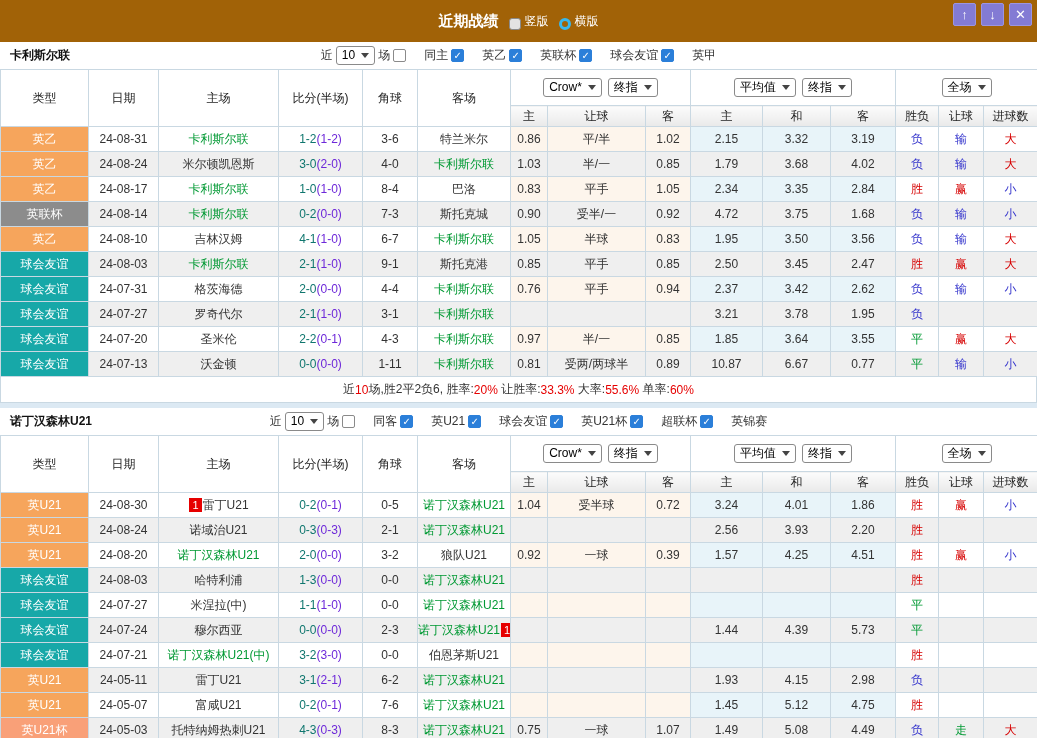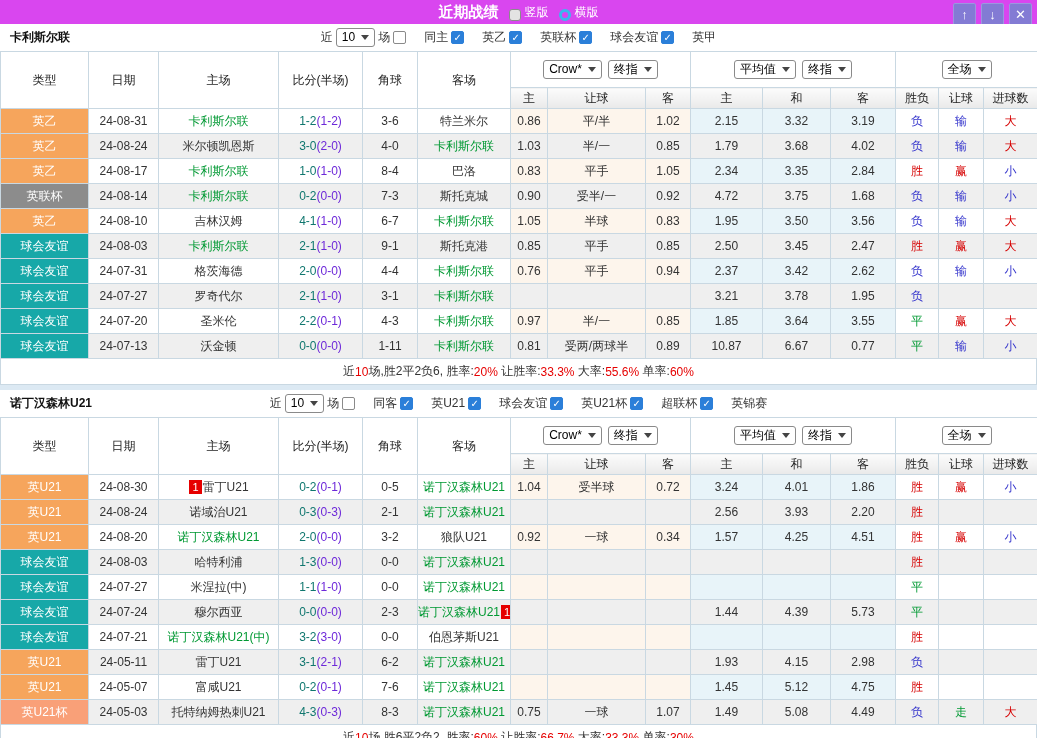--- a/index.html
+++ b/index.html
@@ -1,19 +1,19 @@
 <!DOCTYPE html>
 <html><head>
 <meta charset="utf-8">
 <style>
   *{margin:0;padding:0;box-sizing:border-box}
   html,body{width:1037px;background:#fff}
   body{font-family:"Liberation Sans","DejaVu Sans",sans-serif;font-size:12px;color:#333}
   
-  .titlebar{height:24px;background:#d946ef;display:flex;align-items:center;position:relative;color:#fff}
+  .titlebar{height:42px;background:#a16207;display:flex;align-items:center;position:relative;color:#fff}
   .title-center{margin:0 auto;display:flex;align-items:center;gap:10px}
   .page-title{font-weight:bold;font-size:15px}
   .vopt{display:inline-flex;align-items:flex-end;gap:4px;cursor:pointer}
   .radio{display:inline-block;border-radius:50%}
   .radio.sel{width:12px;height:12px;background:#e3e3e3}
   .radio.unsel{width:12px;height:12px;border:3px solid #39b8ee;background:transparent}
   .win-btns{position:absolute;right:5px;top:3px;display:flex;gap:5px}
   .win-btn{width:23px;height:23px;background:#837bd4;border:1px solid #9c95e0;color:#fff;font-weight:bold;display:flex;align-items:center;justify-content:center;font-size:13px;cursor:pointer;border-radius:2px}
   
   .sec-head{height:27px;display:flex;align-items:center;position:relative;background:#fff}
@@ -488,21 +488,21 @@
           </tr>
           <tr class="">
             <td class="league orange">英U21</td>
             <td>24-08-20</td>
             <td><span class="self">诺丁汉森林U21</span></td>
             <td><span class="ft">2-0</span><span class="ht">(0-0)</span></td>
             <td>3-2</td>
             <td><span class="">狼队U21</span></td>
             <td class="let">0.92</td>
             <td class="let">一球</td>
-            <td class="let">0.34</td>
+            <td class="let">0.39</td>
             <td class="avg">1.57</td>
             <td class="avg">4.25</td>
             <td class="avg">4.51</td>
             <td class="res c-red">胜</td>
             <td class="lres c-red">赢</td>
             <td class="goal c-blue">小</td>
           </tr>
           <tr class="even">
             <td class="league teal">球会友谊</td>
             <td>24-08-03</td>

